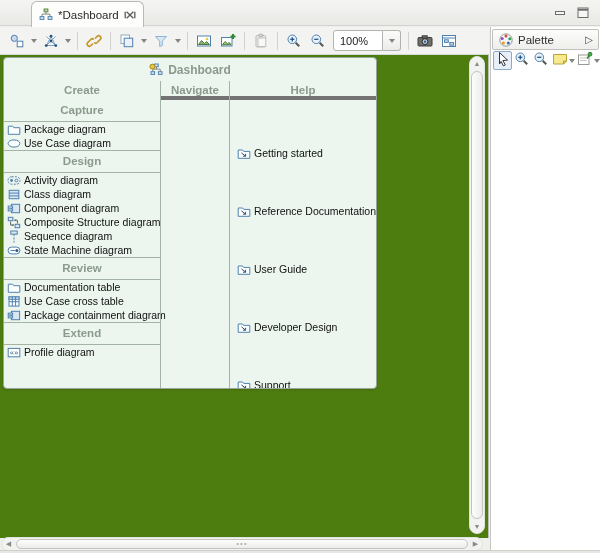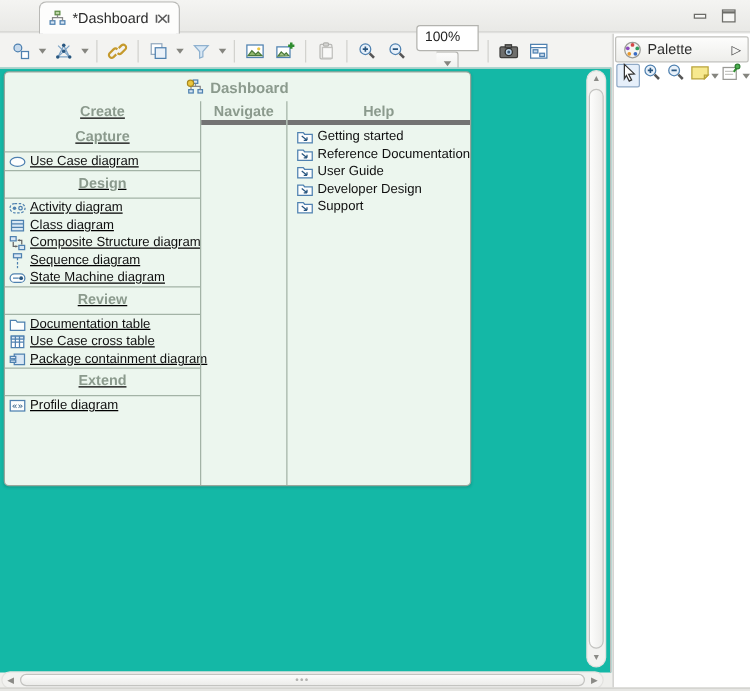--- a/index.html
+++ b/index.html
@@ -21,52 +21,52 @@
   .toolbar { position:absolute; top:27px; left:0; width:489px; height:27px;
     background:#f3f3f1; display:flex; align-items:center; padding-left:5px; }
   .tb-btn { width:24px; height:22px; display:flex; align-items:center; justify-content:center;
     border-radius:3px; cursor:pointer; }
   .tb-btn.disabled { opacity:.55; cursor:default; }
   .tb-ic { display:flex; }
   .tb-dd { width:10px; height:22px; display:flex; align-items:center; justify-content:center; cursor:pointer; }
   .dd-tri { width:0; height:0; border-left:3.5px solid transparent;
     border-right:3.5px solid transparent; border-top:4px solid #85857f; display:inline-block; }
   .tb-sep { width:1px; height:18px; background:#d2d2ce; margin:0 4px; }
-  .zoom-combo { display:flex; align-items:center; margin:0 3px;flex-direction:column; }
+  .zoom-combo { display:flex; align-items:center; margin:0 3px; }
   .zoom-value { width:50px; height:21px; background:#fff; border:1px solid #b3b3af;
     border-radius:3px 0 0 3px; font-size:11px; color:#222; display:flex; align-items:center; padding-left:6px; }
   .zoom-dd-btn { width:18px; height:21px; background:linear-gradient(#fcfcfb,#ebebe8);
     border:1px solid #b3b3af; border-left:none; border-radius:0 3px 3px 0;
     display:flex; align-items:center; justify-content:center; cursor:pointer; }
 
   
   .editor { position:absolute; top:54px; left:0; width:489px; height:484px;
-    background:#14b8a6; border-top:1px solid #d8d8d5; border-right:1px solid #bcbcb9; }
+    background:#4d7c0f; border-top:1px solid #d8d8d5; border-right:1px solid #bcbcb9; }
 
   
   .dash { position:absolute; left:3px; top:2px; width:374px; height:332px;
     background:#ecf6ee; border:1px solid #9aa69c; border-radius:4px; overflow:hidden;
     box-shadow:0 1px 2px rgba(0,0,0,.12); }
   .dash-title { height:23px; display:flex; align-items:center; justify-content:center; gap:5px;
     color:#8b9a8d; font-weight:bold; font-size:12px; }
   .dash-cols { position:absolute; top:23px; bottom:0; left:0; right:0; display:flex; }
   .col { height:100%; }
-  .col-create { width:156px;text-decoration:underline; }
+  .col-create { width:156px; }
   .col-navigate { width:85px; border-left:1px solid #a3b3a6; }
   .col-help { flex:1; border-left:1px solid #a3b3a6; }
   .col-header { height:19px; line-height:19px; text-align:center; font-weight:bold;
     font-size:11.5px; color:#8b9a8d; }
   .col-navigate .col-header, .col-help .col-header { border-bottom:4px solid #737373; }
   .sub-header { height:17px; line-height:17px; margin:2px 0; text-align:center;
     font-weight:bold; font-size:11.5px; color:#8b9a8d; }
   .sep-line { height:1px; background:#a3b3a6; }
   .item { height:14px; display:flex; align-items:center; gap:3px; padding-left:3px;
     font-size:10.5px; color:#101010; white-space:nowrap; cursor:pointer; }
   .item .icon { width:14px; height:13px; display:flex; flex:none; }
-  .help-item { padding-left:7px; }
+  .help-item { padding-left:7px;margin-top:44px; }
   .col-help .items { padding-top:2px; }
 
   
   .vscroll { position:absolute; left:469px; top:56px; width:16px; height:478px;
     background:#f2f2f0; border-radius:8px; border:1px solid #e2e2df;
     display:flex; flex-direction:column; align-items:center; }
   .vthumb { width:12px; flex:1; margin:1px 0; background:linear-gradient(90deg,#fdfdfc,#ececea);
     border:1px solid #c3c3c0; border-radius:6px; cursor:pointer; }
   .hscroll { position:absolute; left:1px; top:537px; width:482px; height:14px;
     background:#f2f2f0; border-radius:7px; border:1px solid #e2e2df;
@@ -299,20 +299,28 @@
     </div>
     <div class="dash-cols">
       <div class="col col-create">
         <div class="col-header">Create</div>
         <div>
             <div class="sub-header">Capture</div>
             <div class="sep-line"></div>
             <div class="item">
               <span class="icon">
                 <svg xmlns="http://www.w3.org/2000/svg" width="14" height="13" viewBox="0 0 14 13">
+                  <path d="M1.3 3.2h4.4l1.1 1.5h6v6.6H1.3z" fill="#fdfefe" stroke="#4f81b0"></path>
+                </svg>
+              </span>
+              <span class="item-label">Package diagram</span>
+            </div>
+            <div class="item">
+              <span class="icon">
+                <svg xmlns="http://www.w3.org/2000/svg" width="14" height="13" viewBox="0 0 14 13">
                   <ellipse cx="7" cy="6.5" rx="5.9" ry="3.6" fill="#fdfefe" stroke="#4f81b0"></ellipse>
                 </svg>
               </span>
               <span class="item-label">Use Case diagram</span>
             </div>
             <div class="sep-line"></div>
             <div class="sub-header">Design</div>
             <div class="sep-line"></div>
             <div class="item">
               <span class="icon">
@@ -326,20 +334,30 @@
             </div>
             <div class="item">
               <span class="icon">
                 <svg xmlns="http://www.w3.org/2000/svg" width="14" height="13" viewBox="0 0 14 13">
                   <rect x="2.2" y="2.3" width="9.6" height="8.4" fill="#d9e7f4" stroke="#4f81b0"></rect>
                   <line x1="2.2" y1="5.1" x2="11.8" y2="5.1" stroke="#4f81b0"></line>
                   <line x1="2.2" y1="7.9" x2="11.8" y2="7.9" stroke="#4f81b0"></line>
                 </svg>
               </span>
               <span class="item-label">Class diagram</span>
+            </div>
+            <div class="item">
+              <span class="icon">
+                <svg xmlns="http://www.w3.org/2000/svg" width="14" height="13" viewBox="0 0 14 13">
+                  <rect x="4.4" y="2.3" width="8.2" height="8.4" fill="#d9e7f4" stroke="#4f81b0"></rect>
+                  <rect x="1.2" y="4.1" width="4.4" height="1.9" fill="#fff" stroke="#4f81b0"></rect>
+                  <rect x="1.2" y="7" width="4.4" height="1.9" fill="#fff" stroke="#4f81b0"></rect>
+                </svg>
+              </span>
+              <span class="item-label">Component diagram</span>
             </div>
             <div class="item">
               <span class="icon">
                 <svg xmlns="http://www.w3.org/2000/svg" width="14" height="13" viewBox="0 0 14 13">
                   <rect x="1.3" y="1.3" width="4.6" height="3.4" fill="#d9e7f4" stroke="#4f81b0"></rect>
                   <rect x="8.1" y="8.3" width="4.6" height="3.4" fill="#d9e7f4" stroke="#4f81b0"></rect>
                   <path d="M3.6 5.5v3.6h3.4M10.4 7.5V4.2H7.2" fill="none" stroke="#666"></path>
                   <path d="M7 9.1l-1.6-1v2z" fill="#666"></path>
                   <path d="M7.2 4.2l1.6-1v2z" fill="#666"></path>
                 </svg>

